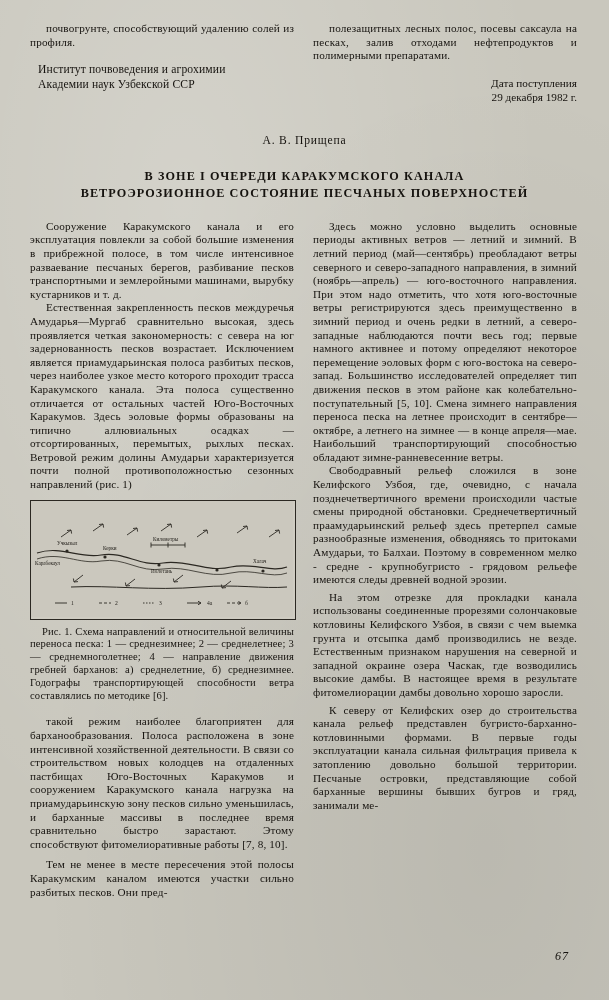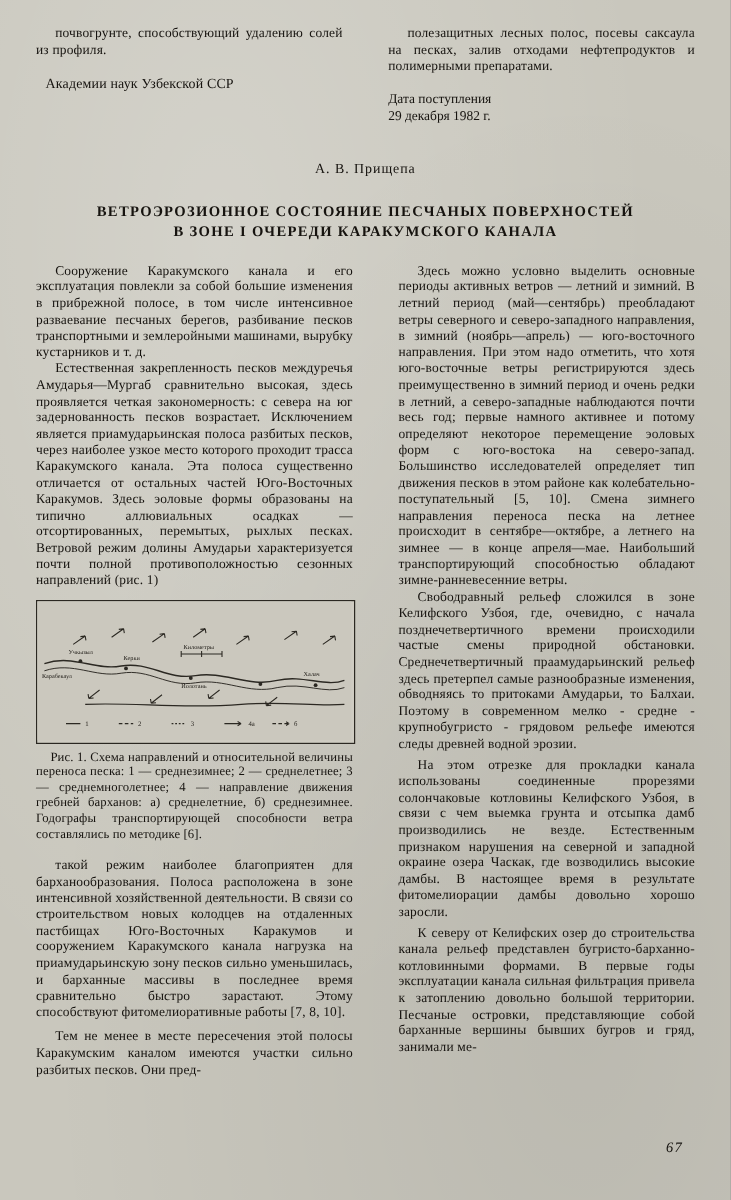--- a/index.html
+++ b/index.html
@@ -28,39 +28,39 @@
   }
   .sheet {
     position: absolute;
     left: 30px;
     top: 22px;
     width: 549px;
     height: 950px;
   }
   .cols {
     display: flex;
-    gap: 38px;
+    gap: 19px;
   }
   .col {
     width: 264px;
   }
   p {
     margin: 0 0 0 0;
     font-size: 11.2px;
     line-height: 13.6px;
     text-align: justify;
     text-indent: 16px;
     letter-spacing: 0.15px;
   }
   .gap { height: 7px; }
   .gap-s { height: 4px; }
   .gap-l { height: 13px; }
 
   .right-block {
-    text-align: left;
+    text-align: right;
     font-size: 11.2px;
     line-height: 14px;
     font-family: Liberation Serif, serif;
   }
   .inst {
     font-size: 11.6px;
     line-height: 15px;
     text-indent: 0;
     margin-left: 8px;
   }
@@ -110,37 +110,38 @@
 </head>
 <body>
 
 <div class="page">
   <div class="sheet">
 
     <div class="cols">
       <div class="col">
         <p>почвогрунте, способствующий удалению солей из профиля.</p>
         <div class="gap-l"></div>
+        <p class="inst">Институт почвоведения и агрохимии</p>
         <p class="inst">Академии наук Узбекской ССР</p>
       </div>
       <div class="col">
         <p>полезащитных лесных полос, посевы саксаула на песках, залив отходами нефтепродуктов и полимерными препаратами.</p>
         <div class="gap-l"></div>
         <div class="right-block">
           <div>Дата поступления</div>
           <div>29 декабря 1982 г.</div>
         </div>
       </div>
     </div>
 
     <div class="author">А. В. Прищепа</div>
 
     <div class="title">
+      <div>В ЗОНЕ I ОЧЕРЕДИ КАРАКУМСКОГО КАНАЛА</div>
       <div>ВЕТРОЭРОЗИОННОЕ СОСТОЯНИЕ ПЕСЧАНЫХ ПОВЕРХНОСТЕЙ</div>
-      <div>В ЗОНЕ I ОЧЕРЕДИ КАРАКУМСКОГО КАНАЛА</div>
     </div>
 
     <div class="cols">
       <div class="col">
         <p>Сооружение Каракумского канала и его эксплуатация повлекли за собой большие изменения в прибрежной полосе, в том числе интенсивное разваевание песчаных берегов, разбивание песков транспортными и землеройными машинами, вырубку кустарников и т. д.</p>
         <p>Естественная закрепленность песков междуречья Амударья—Мургаб сравнительно высокая, здесь проявляется четкая закономерность: с севера на юг задернованность песков возрастает. Исключением является приамударьинская полоса разбитых песков, через наиболее узкое место которого проходит трасса Каракумского канала. Эта полоса существенно отличается от остальных частей Юго-Восточных Каракумов. Здесь эоловые формы образованы на типично аллювиальных осадках — отсортированных, перемытых, рыхлых песках. Ветровой режим долины Амударьи характеризуется почти полной противоположностью сезонных направлений (рис. 1)</p>
 
         <div class="figure">
           <svg class="figsvg" width="262" height="116" viewBox="0 0 262 116">
             <rect x="0" y="0" width="262" height="116" fill="#cbc8be"></rect>

